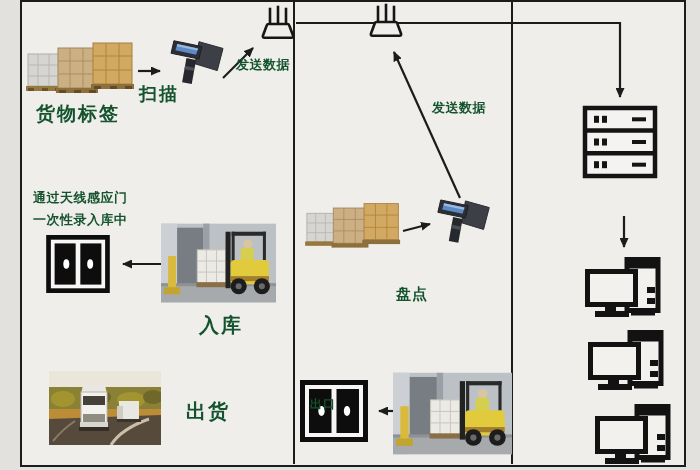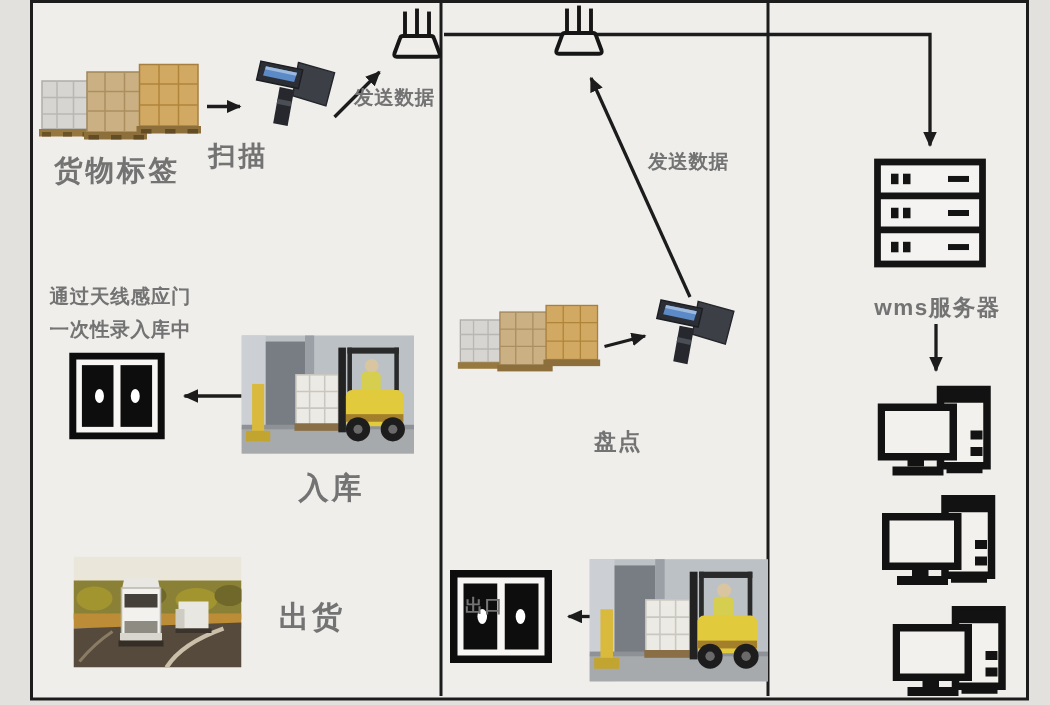--- a/index.html
+++ b/index.html
@@ -9,21 +9,21 @@
     font-family:"Liberation Sans","DejaVu Sans",sans-serif;
   }
   .frame{
     position:absolute;left:20px;top:0;width:662px;height:463px;
     border:2px solid #1c1c1c;background:#efeeeb;
   }
   .vdivider{position:absolute;top:2px;width:2px;height:462px;background:#1c1c1c;}
   .overlay{position:absolute;left:0;top:0;width:700px;height:470px;pointer-events:none;}
   .icon{position:absolute;line-height:0;}
   .lbl{
-    position:absolute;font-weight:600;color:#737373;white-space:nowrap;
+    position:absolute;font-weight:600;color:#14532d;white-space:nowrap;
   }
   .fs19{font-size:19px;letter-spacing:2px;}
   .fs18{font-size:18px;letter-spacing:2px;}
   .fs20{font-size:20px;letter-spacing:2px;font-family:Liberation Serif, serif;}
   .fs16{font-size:12px;letter-spacing:1px;margin-top:36px;}
   .fs15{font-size:15px;letter-spacing:1px;}
   .fs13{font-size:13px;letter-spacing:0.5px;}
   .wms{width:86px;text-align:center;}
 </style>
 </head>
@@ -319,24 +319,23 @@
       <rect x="62" y="30" width="8" height="6" fill="#121212"></rect>
         <rect x="62" y="41" width="8" height="6" fill="#121212"></rect>
       <rect x="46" y="53.5" width="24" height="5" fill="#121212"></rect>
       <rect x="2.5" y="14.5" width="48" height="33" fill="#f2f1ee" stroke="#121212" stroke-width="5"></rect>
       <rect x="20" y="47" width="11" height="7" fill="#121212"></rect>
       <rect x="10" y="54" width="34" height="6" fill="#121212"></rect>
     </svg>
   </div>
 
   <div class="lbl fs19" style="left:36px;top:101px;">货物标签</div>
-  <div class="lbl fs18" style="left:139px;top:92px;">扫描</div>
+  <div class="lbl fs18" style="left:139px;top:82px;">扫描</div>
   <div class="lbl fs13" style="left:236px;top:56px;">发送数据</div>
   <div class="lbl fs13" style="left:33px;top:189px;">通过天线感应门</div>
   <div class="lbl fs13" style="left:33px;top:211px;">一次性录入库中</div>
   <div class="lbl fs20" style="left:199px;top:312px;">入库</div>
   <div class="lbl fs20" style="left:171px;top:398px;margin-left:15px;">出货</div>
   <div class="lbl fs13" style="left:432px;top:99px;">发送数据</div>
   <div class="lbl fs15" style="left:396px;top:285px;">盘点</div>
   <div class="lbl fs16" style="left:310px;top:360px;">出口</div>
-  <div class="lbl fs15 wms" style="left:582px;top:196px;">wms服务器</div>
 
 </div>
 
 </body></html>

